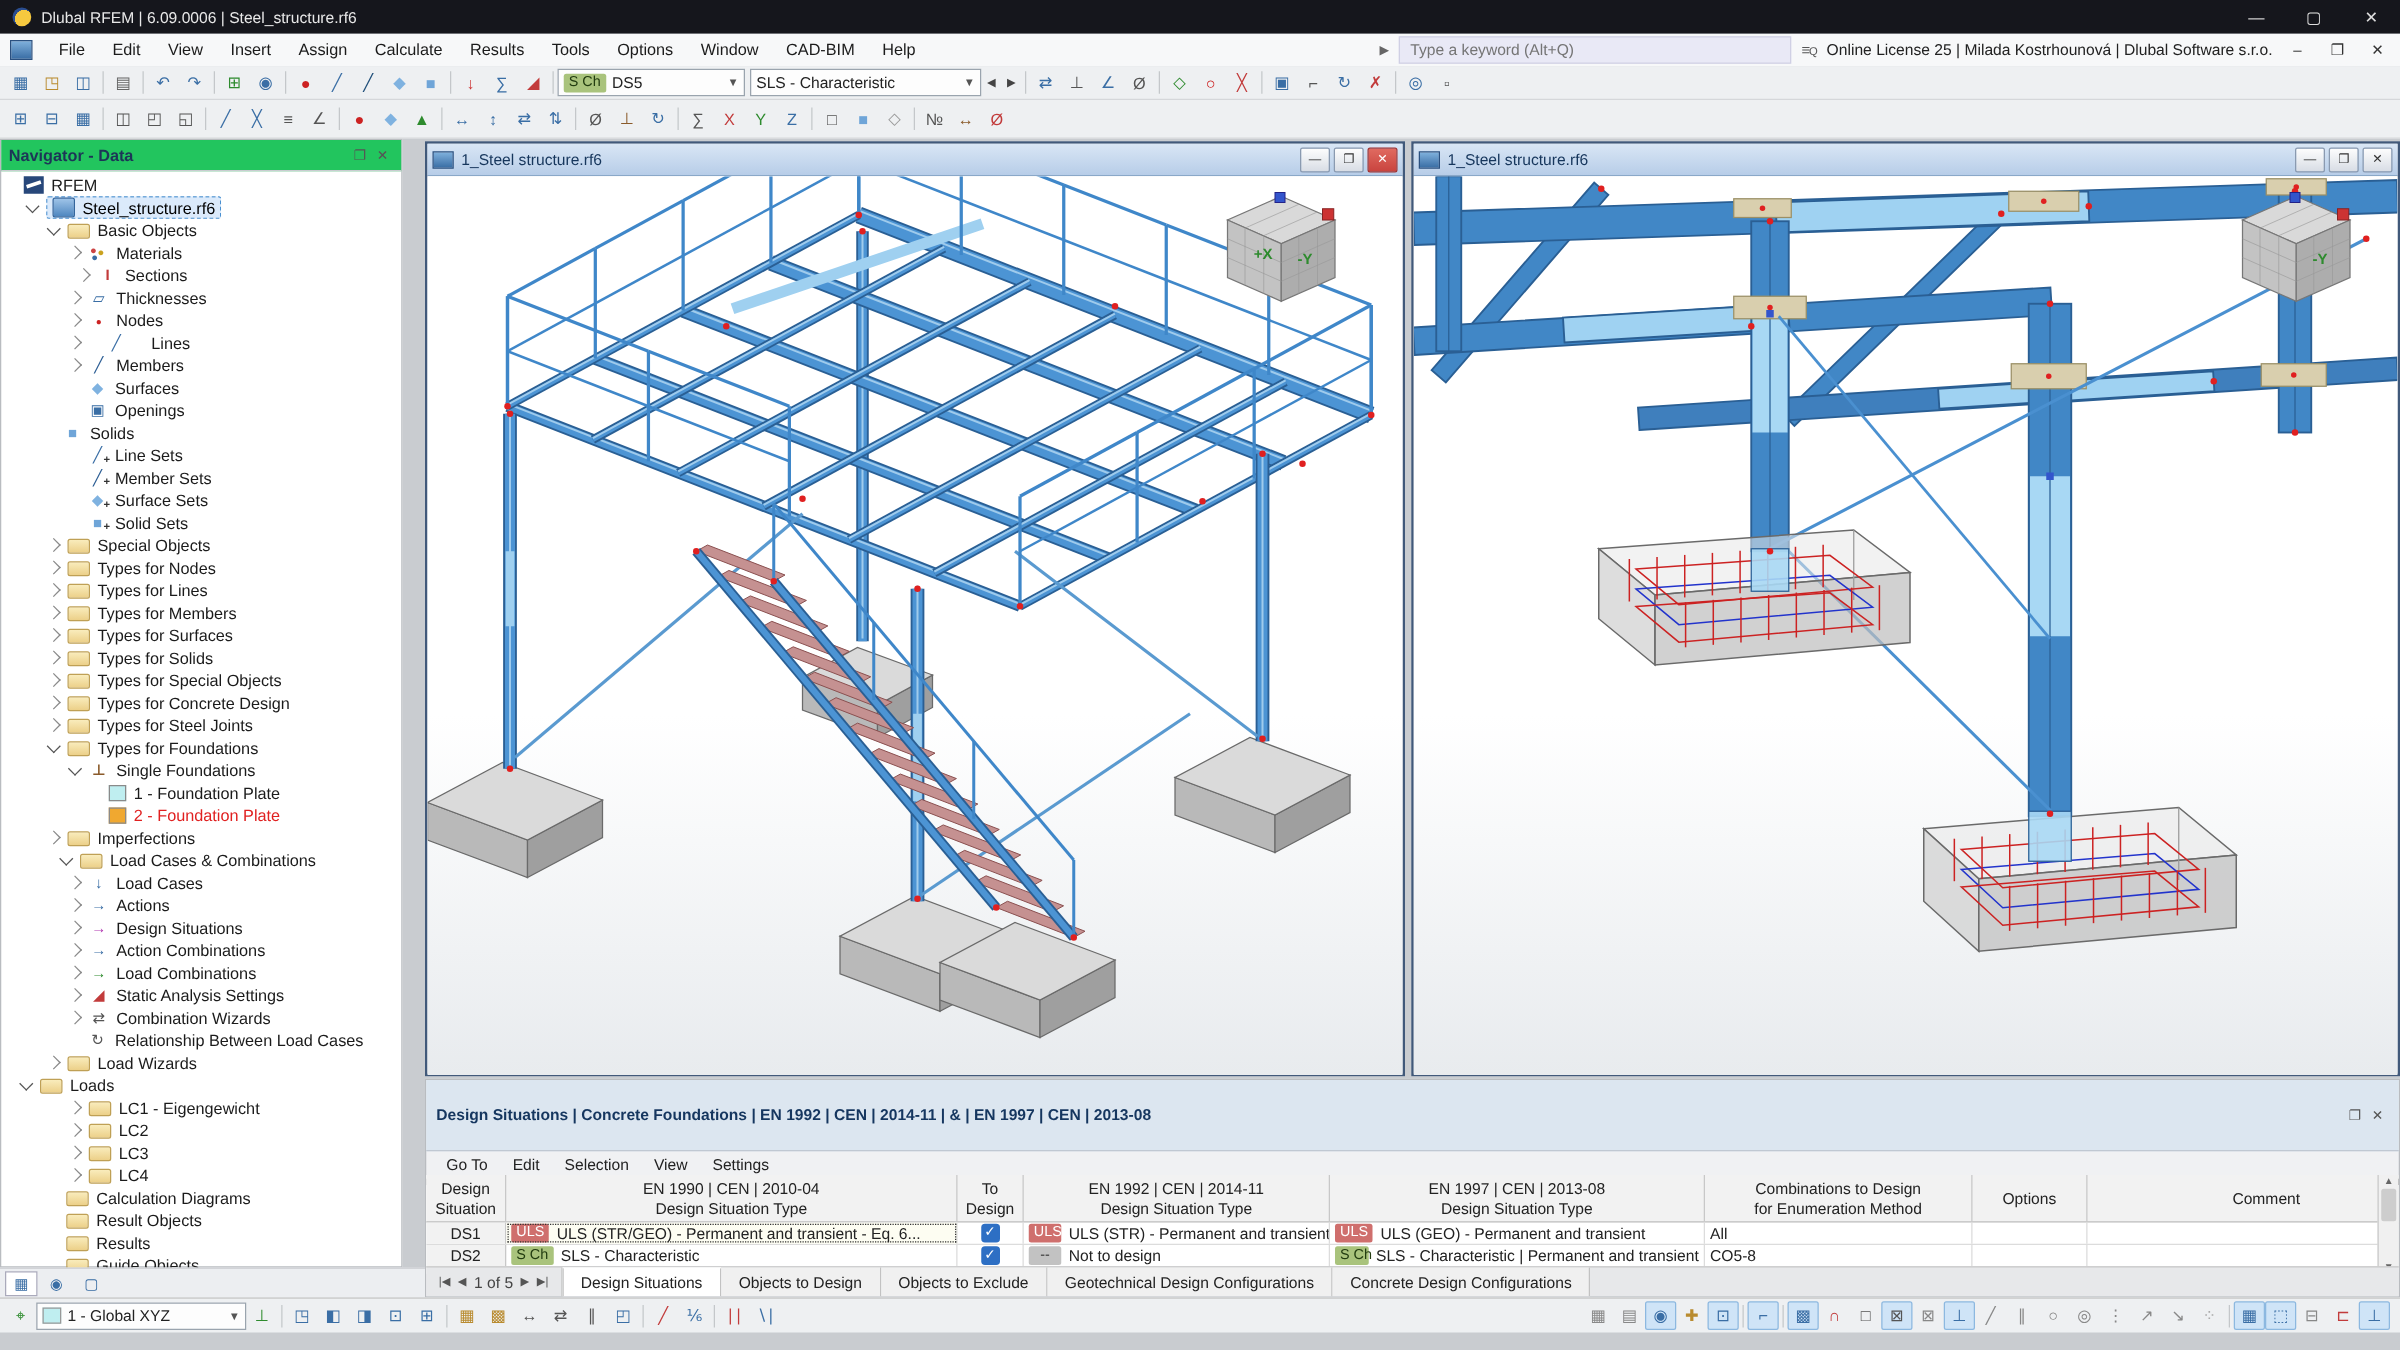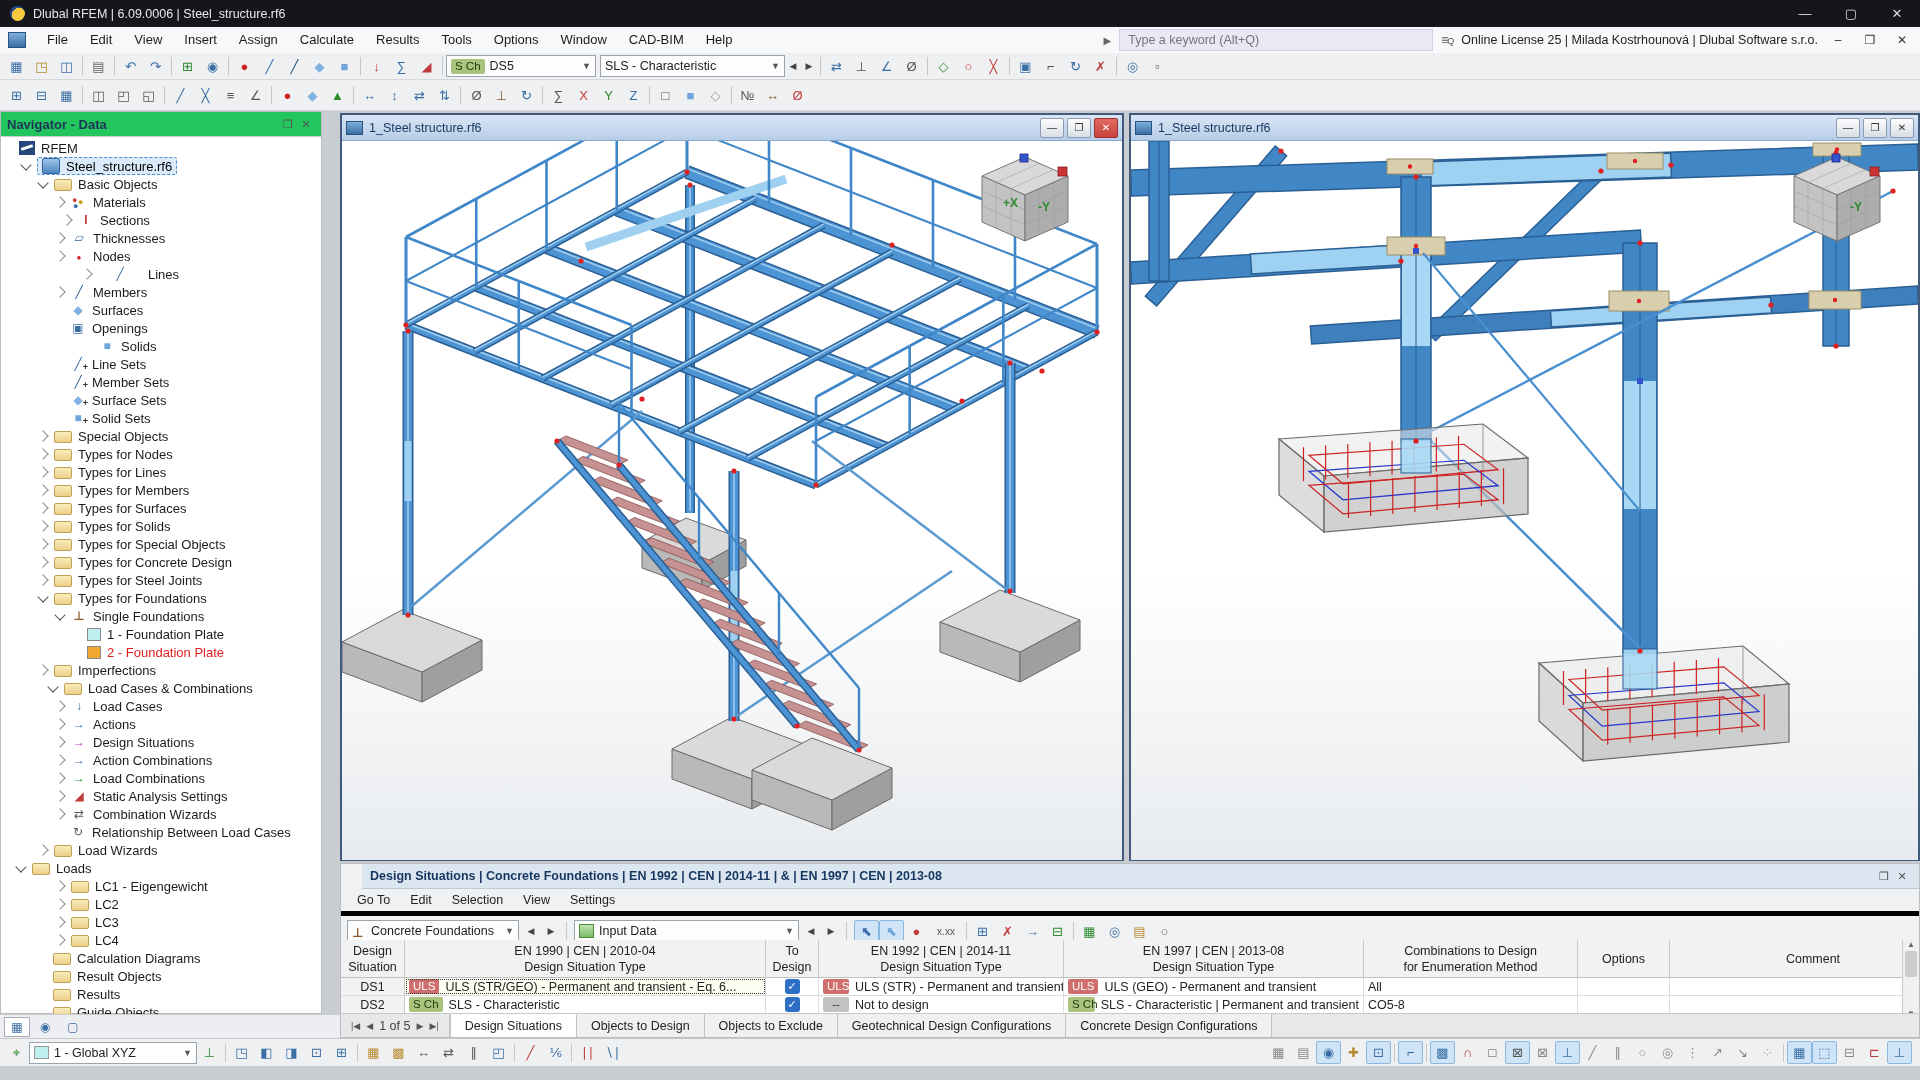--- a/index.html
+++ b/index.html
@@ -81,21 +81,21 @@
   #vp1{left:340px;width:784px;}
   #vp2{left:1129px;width:791px;}
   .vp-title{height:25px;background:linear-gradient(#d9e6f5,#b7cde8);border-bottom:1px solid #8aa8c8;display:flex;align-items:center;padding:0 4px;color:#16365c;font-size:12.5px;}
   .vp-icon{width:15px;height:12px;background:linear-gradient(#7fb0dc,#3a6ea5);border:1px solid #2a5080;margin-right:6px;}
   .vp-btns{margin-left:auto;display:flex;gap:3px;}
   .vp-btn{width:22px;height:18px;border:1px solid #8a9ab0;background:linear-gradient(#fdfdfd,#d8dde5);display:flex;align-items:center;justify-content:center;font-size:10px;color:#333;border-radius:2px;}
   .vp-btn.close-red{background:linear-gradient(#e06a60,#c9443f);color:#fff;border-color:#a03030;}
   .vp-canvas{position:relative;width:100%;height:719px;background:linear-gradient(#ffffff 60%,#e8ebee);overflow:hidden;}
   
   .bpanel{position:absolute;left:340px;top:863px;width:1580px;height:175px;background:#f0f1f3;border:1px solid #b9bcc0;box-sizing:border-box;}
-  .bp-title{height:24px;background:#dce6f0;border-bottom:1px solid #c0c8d2;display:flex;align-items:center;padding:0 8px;color:#15365f;font-weight:bold;font-size:12.5px;margin-left:21px;}
+  .bp-title{height:24px;background:#dce6f0;border-bottom:1px solid #c0c8d2;display:flex;align-items:center;padding:16px 8px;color:#15365f;font-weight:bold;font-size:12.5px;}
   .bp-menu{height:22px;display:flex;align-items:center;padding-left:6px;border-bottom:5px solid #000000;}
   .bp-menu span{padding:0 10px;font-size:12.5px;color:#222;}
   .bp-toolbar{height:30px;display:flex;align-items:center;padding-left:6px;gap:4px;border-bottom:1px solid #d5d7da;}
   .ico-found{width:14px;height:12px;display:inline-block;font-weight:bold;color:#8a5a2a;}
   .ico-table{width:13px;height:12px;display:inline-block;background:linear-gradient(#bfe3b0,#7dbb66);border:1px solid #4e8a3c;}
   
   .dtable{position:absolute;left:0px;top:76px;width:1563px;font-size:12.5px;background:#fff;}
   .dhead,.drow{display:grid;grid-template-columns:64px 361px 53px 245px 300px 214px 92px 287px;}
   .dhead{background:#f2f2f2;border-bottom:1px solid #bfbfbf;}
   .hcell{border-right:1px solid #c8c8c8;text-align:center;padding:2px 2px;line-height:16px;height:33px;box-sizing:content-box;display:flex;flex-direction:column;justify-content:center;}
@@ -301,41 +301,41 @@
         <div class="trow-nav" style="padding-left: 55px;">
           <span class="chev right"></span>
           <span class="ico i-thick"></span>
           <span class="tlabel">Thicknesses</span>
         </div>
         <div class="trow-nav" style="padding-left: 55px;">
           <span class="chev right"></span>
           <span class="ico i-node"></span>
           <span class="tlabel">Nodes</span>
         </div>
-        <div class="trow-nav" style="padding-left: 82px; gap: 14px;">
+        <div class="trow-nav" style="padding-left: 55px; gap: 14px;">
           <span class="chev right"></span>
           <span class="ico i-line"></span>
           <span class="tlabel">Lines</span>
         </div>
         <div class="trow-nav" style="padding-left: 55px;">
           <span class="chev right"></span>
           <span class="ico i-member"></span>
           <span class="tlabel">Members</span>
         </div>
         <div class="trow-nav" style="padding-left: 55px;">
           <span class="chev "></span>
           <span class="ico i-surf"></span>
           <span class="tlabel">Surfaces</span>
         </div>
         <div class="trow-nav" style="padding-left: 55px;">
           <span class="chev "></span>
           <span class="ico i-open"></span>
           <span class="tlabel">Openings</span>
         </div>
-        <div class="trow-nav" style="padding-left: 84px; align-items: center;">
+        <div class="trow-nav" style="padding-left: 35px; align-items: center;">
           <span class="chev "></span>
           <span class="ico i-solid"></span>
           <span class="tlabel">Solids</span>
         </div>
         <div class="trow-nav" style="padding-left: 55px;">
           <span class="chev "></span>
           <span class="ico i-line set"></span>
           <span class="tlabel">Line Sets</span>
         </div>
         <div class="trow-nav" style="padding-left: 55px;">

